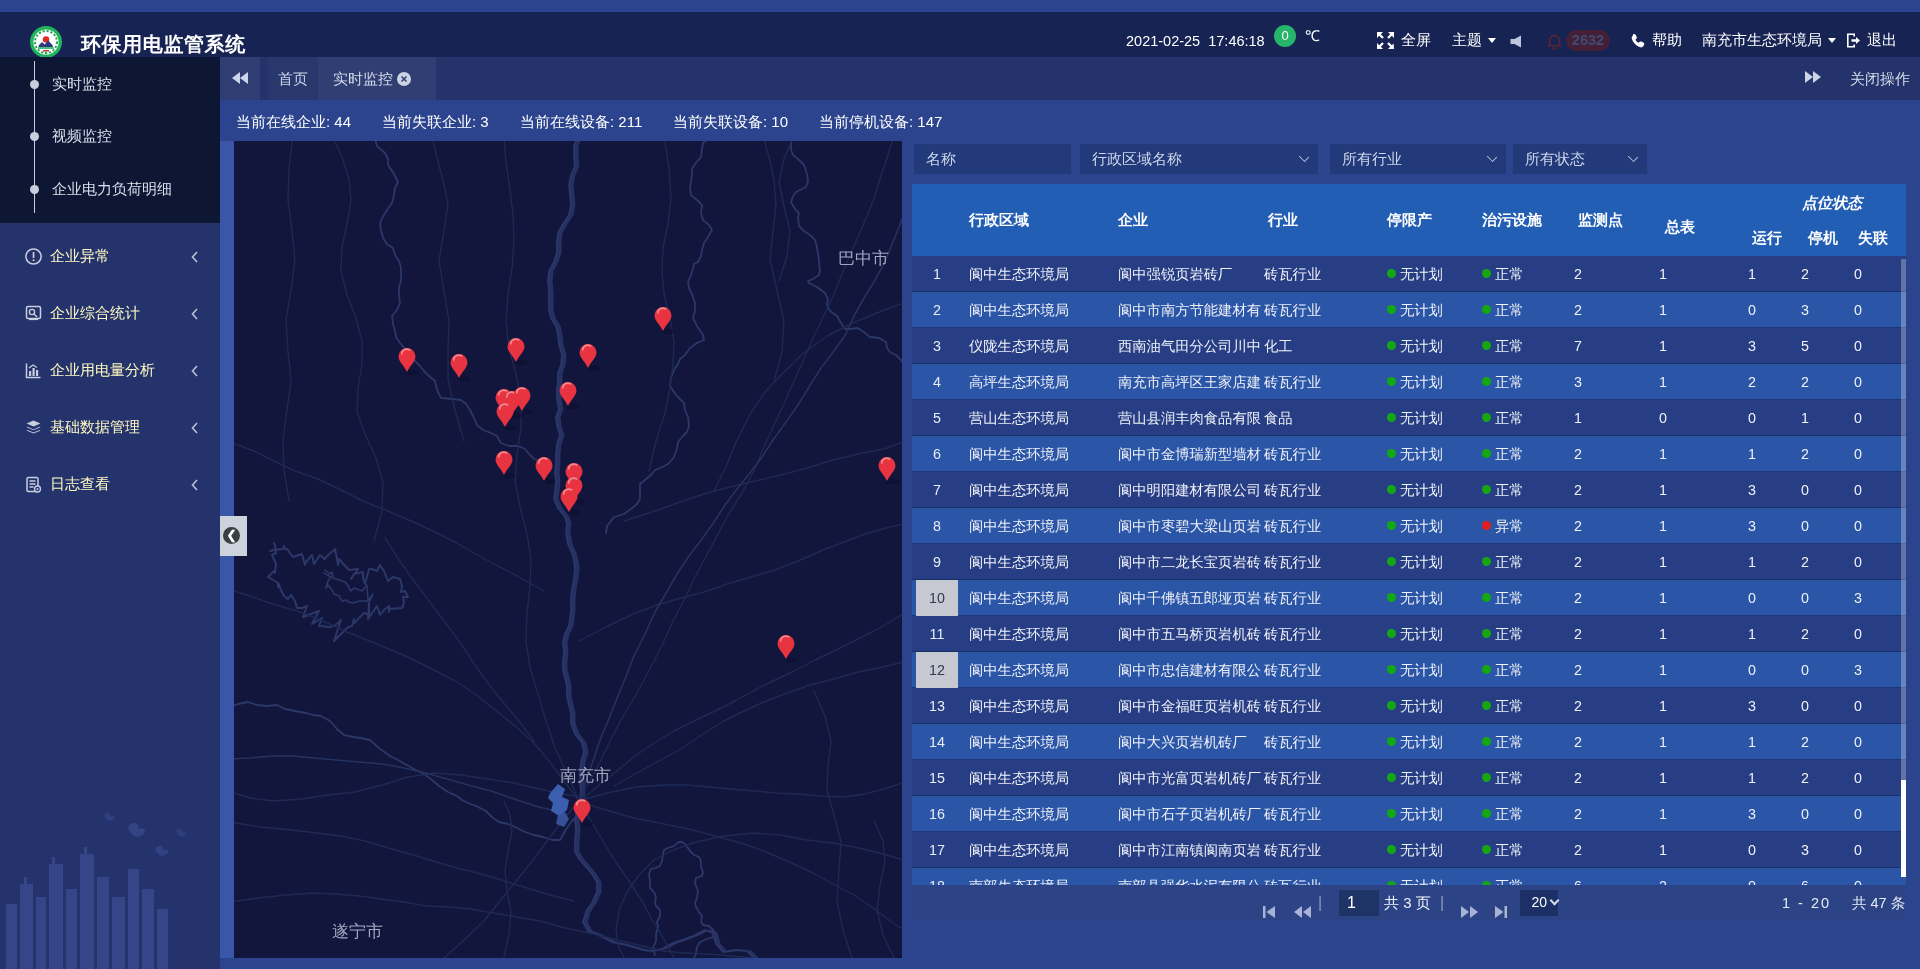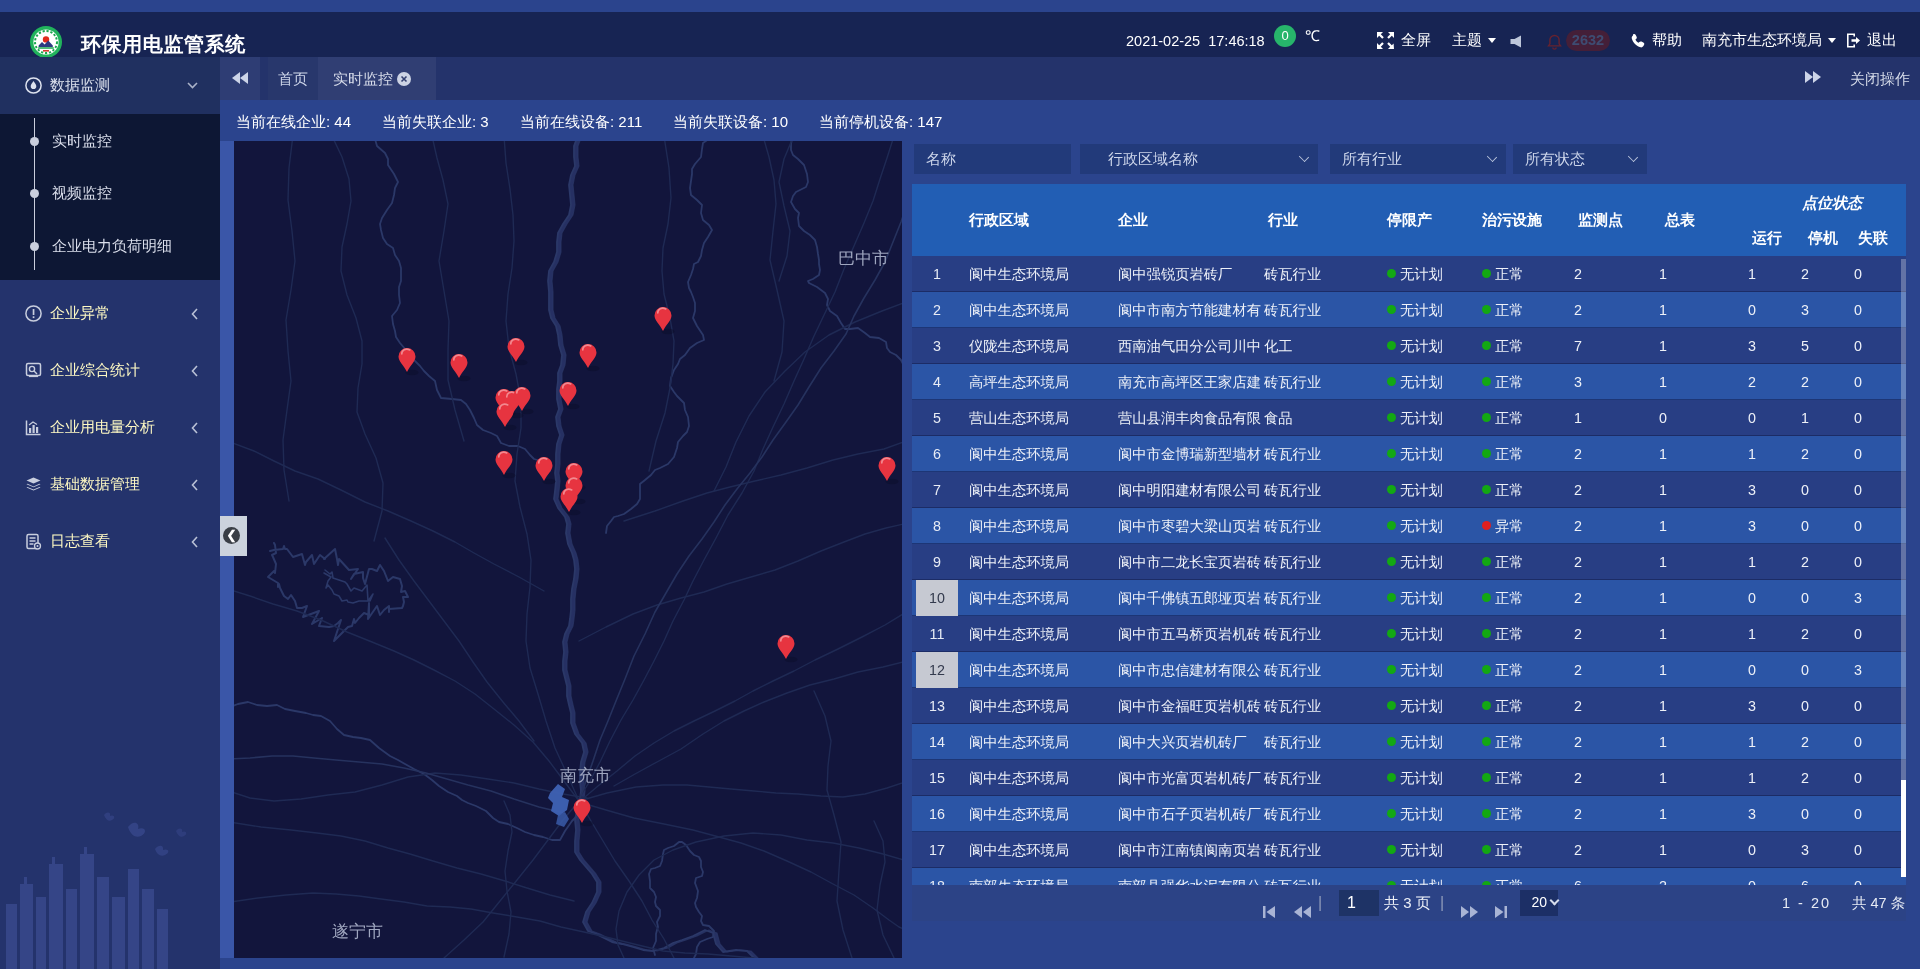--- a/index.html
+++ b/index.html
@@ -109,30 +109,20 @@
       </svg>帮助</div>
   <div class="hitem" style="left:1702px">南充市生态环境局<span class="caret"></span></div>
   <div class="hitem" style="left:1845px">
     <svg width="17" height="17" viewBox="0 0 17 17" style="margin-right:5px">
         <path d="M2,1.5 h8 v3 h-1.6 v-1.4 H3.6 v10.8 h4.8 v-1.4 H10 v3 H2 z" fill="#fff"></path>
         <path d="M11,5 l4,3.5 -4,3.5 v-2.3 h-4.5 v-2.4 H11 z" fill="#fff"></path>
       </svg>退出</div>
 </div>
 
 <div class="sidebar">
-  <div class="smain sm1">
-    <svg class="sicon" viewBox="0 0 17 17">
-        <circle cx="8.5" cy="8.5" r="7.6" fill="none" stroke="#dde2ee" stroke-width="1.5"></circle>
-        <path d="M8.5,4 c1.8,2.4 2.8,3.9 2.8,5.3 a2.8,2.8 0 0 1 -5.6,0 C5.7,7.9 6.7,6.4 8.5,4 z" fill="#dde2ee"></path>
-      </svg>
-    <span class="stxt">数据监测</span>
-    <svg class="arr" style="width:11px;height:7px" viewBox="0 0 11 7">
-        <path d="M1,1 l4.5,4.5 L10,1" fill="none" stroke="#aab2c8" stroke-width="1.6"></path>
-      </svg>
-  </div>
   <div class="subblk">
     <div class="vline"></div>
     <div class="subdot" style="top:23px"></div>
       <div class="subitem" style="top:18px">实时监控</div>
     <div class="subdot" style="top:75px"></div>
       <div class="subitem" style="top:70px">视频监控</div>
     <div class="subdot" style="top:128px"></div>
       <div class="subitem" style="top:123px">企业电力负荷明细</div>
   </div>
   <div class="smain" style="margin-top:5px">
@@ -322,34 +312,34 @@
 <text x="326" y="640" fill="#9fa6bf" font-size="17" font-family="Liberation Sans">南充市</text>
 <text x="98" y="796" fill="#9fa6bf" font-size="17" font-family="Liberation Sans">遂宁市</text>
 </svg>
 </div>
 <div class="collapse">
     <div class="cc">❮</div>
   </div>
 
 <div class="rp">
   <div class="fbox" style="left:2px;width:157px;padding-left:12px">名称</div>
-  <div class="fbox" style="left:168px;width:238px;padding-left:28px">行政区域名称<span class="fchev"></span></div>
+  <div class="fbox" style="left:168px;width:238px;padding-left:12px">行政区域名称<span class="fchev"></span></div>
   <div class="fbox" style="left:418px;width:176px;padding-left:12px">所有行业<span class="fchev"></span></div>
   <div class="fbox" style="left:601px;width:134px;padding-left:12px">所有状态<span class="fchev"></span></div>
 </div>
 
 <div class="tableC">
   <div class="thead">
     <div style="left:57px;top:27px">行政区域</div>
     <div style="left:206px;top:27px">企业</div>
     <div style="left:356px;top:27px">行业</div>
     <div style="left:475px;top:27px">停限产</div>
     <div style="left:570px;top:27px">治污设施</div>
     <div style="left:666px;top:27px">监测点</div>
-    <div style="left:753px;top:27px">总表</div>
+    <div style="left:753px;top:34px">总表</div>
     <div style="left:890px;top:10px;font-style:italic">点位状态</div>
     <div style="left:840px;top:45px">运行</div>
     <div style="left:896px;top:45px">停机</div>
     <div style="left:946px;top:45px">失联</div>
   </div>
   <div class="tbody">
 <div class="trow odd">
 <div class="c0">1</div>
 <div class="c1">阆中生态环境局</div>
 <div class="c2">阆中强锐页岩砖厂</div>

